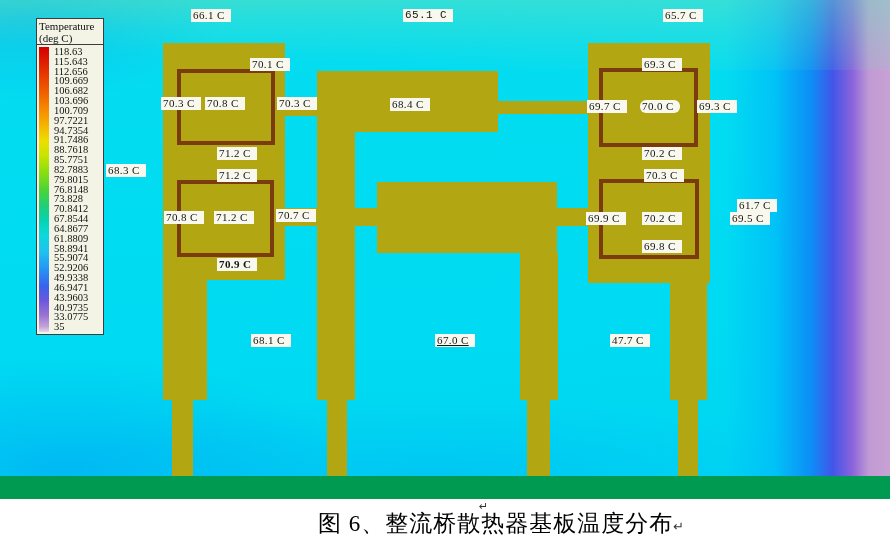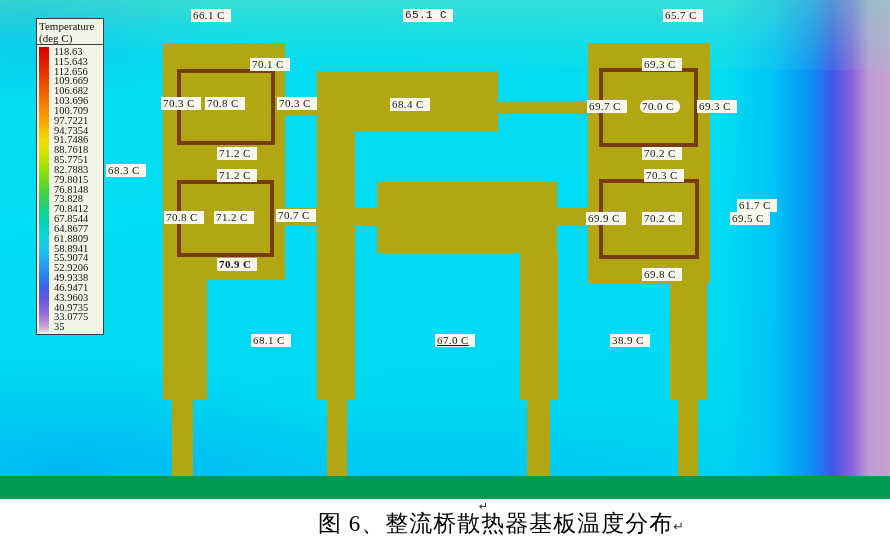--- a/index.html
+++ b/index.html
@@ -144,25 +144,25 @@
         <div class="tlabel" style="left: 106px; top: 164px;">68.3 C</div>
         <div class="tlabel" style="left: 737px; top: 167px; margin-top: 32px;">61.7 C</div>
         <div class="tlabel" style="left: 217px; top: 169px;">71.2 C</div>
         <div class="tlabel" style="left: 644px; top: 169px;">70.3 C</div>
         <div class="tlabel" style="left: 276px; top: 209px;">70.7 C</div>
         <div class="tlabel" style="left: 164px; top: 211px;">70.8 C</div>
         <div class="tlabel" style="left: 214px; top: 211px;">71.2 C</div>
         <div class="tlabel" style="left: 586px; top: 212px;">69.9 C</div>
         <div class="tlabel" style="left: 642px; top: 212px;">70.2 C</div>
         <div class="tlabel" style="left: 698px; top: 212px; margin-left: 32px;">69.5 C</div>
-        <div class="tlabel" style="left: 642px; top: 268px;">69.8 C</div>
+        <div class="tlabel" style="left: 642px; top: 240px;">69.8 C</div>
         <div class="tlabel" style="left: 217px; top: 258px; font-weight: bold;">70.9 C</div>
         <div class="tlabel" style="left: 251px; top: 334px;">68.1 C</div>
         <div class="tlabel" style="left: 435px; top: 334px; text-decoration: underline;">67.0 C</div>
-        <div class="tlabel" style="left: 610px; top: 334px;">38.9 C</div>
+        <div class="tlabel" style="left: 610px; top: 334px;">47.7 C</div>
       </div>
 
     <div class="legend">
       <div class="legend-title">
         <div>Temperature</div>
         <div>(deg C)</div>
       </div>
       <div class="legend-body">
         <div class="legend-bar"></div>
         <div class="legend-vals" id="legend-vals">

